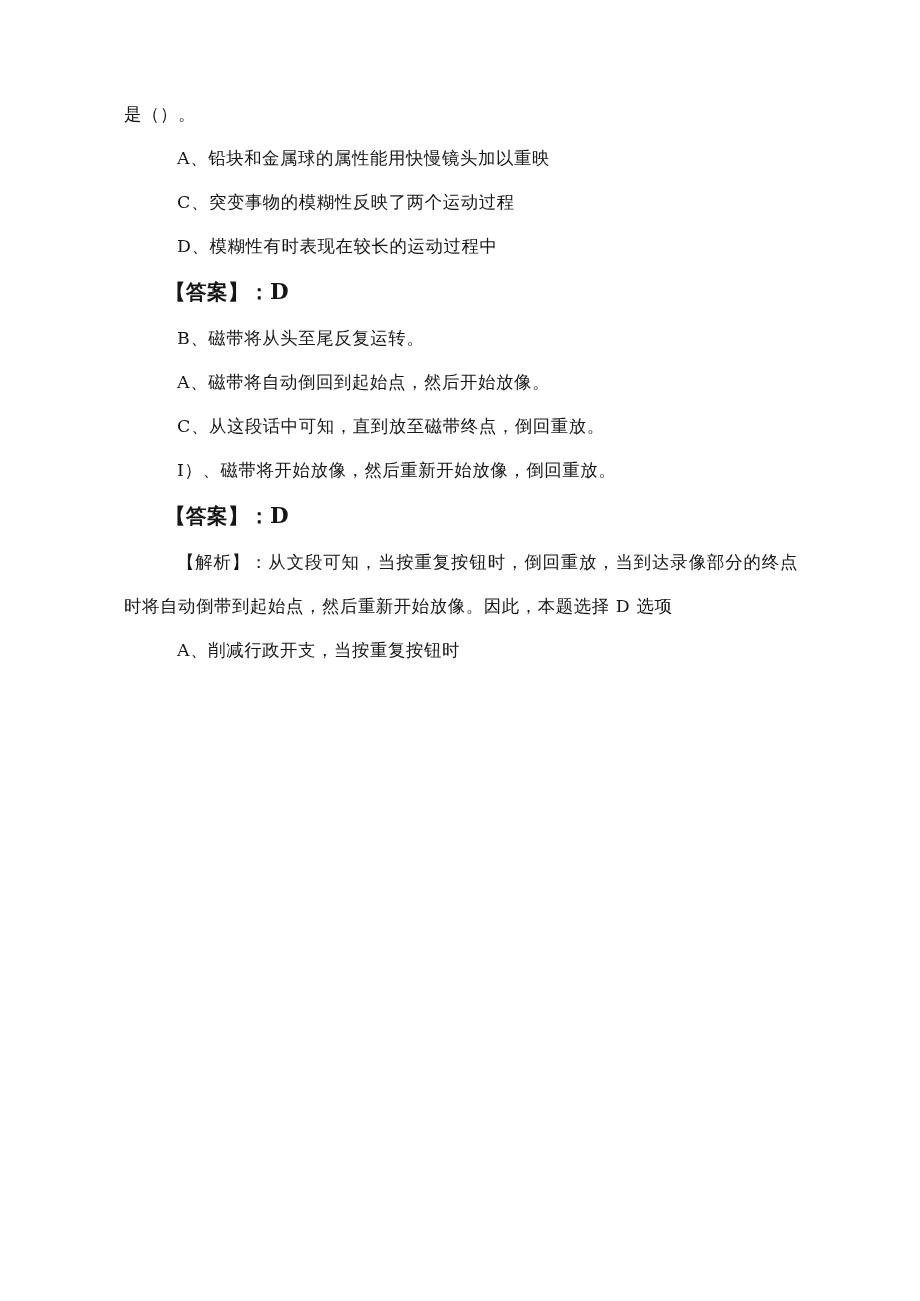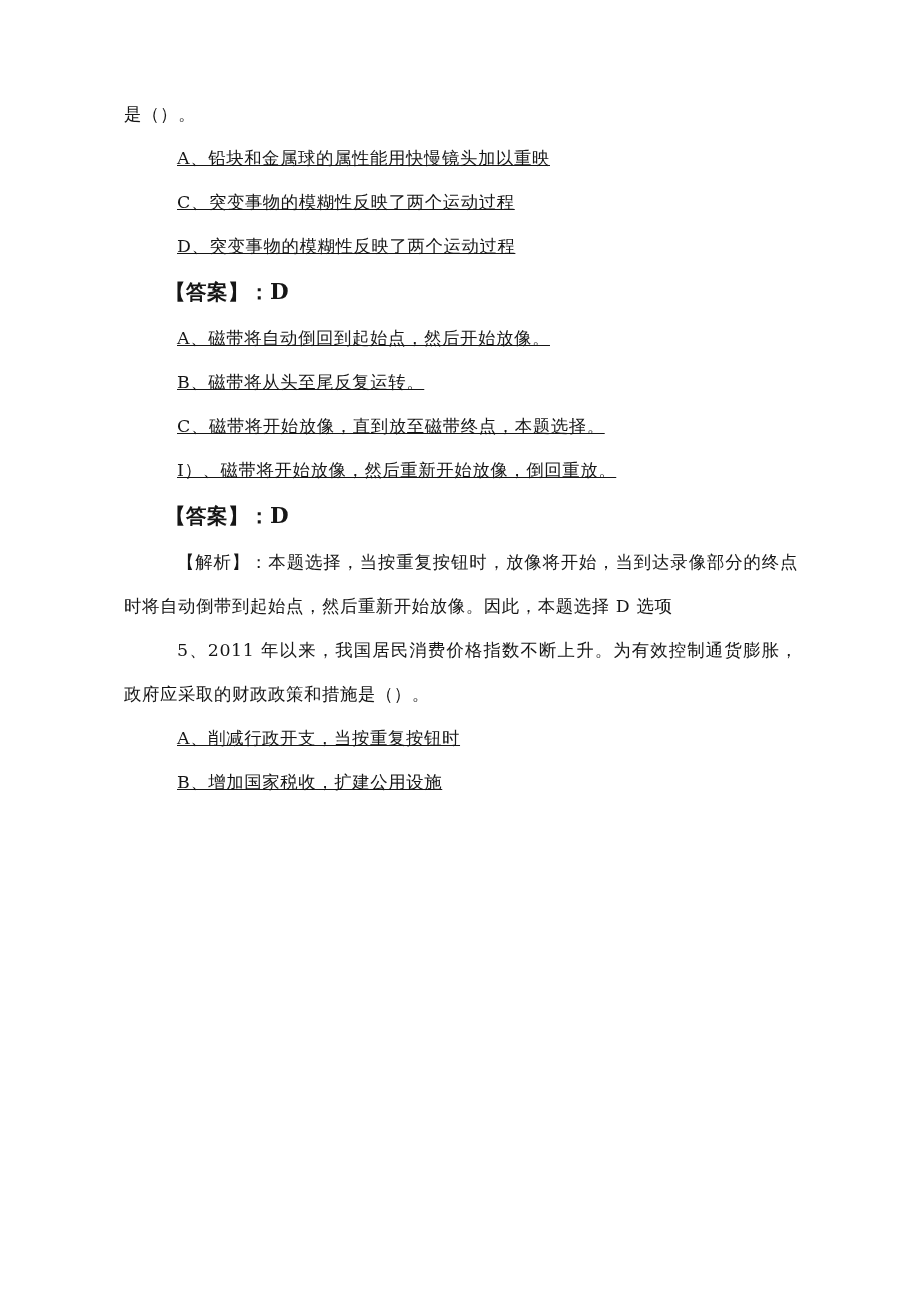--- a/index.html
+++ b/index.html
@@ -45,21 +45,20 @@
   
   .p.flush {
     text-indent: 0;
   }
 
   
   .p.option {
     padding-left: 53px;
     text-indent: 0;
     white-space: nowrap;
-    text-decoration: underline;
   }
 
   
   .p.stem {
     text-indent: 53px;
   }
 
   
   .p.analysis {
     text-indent: 53px;
@@ -92,38 +91,36 @@
 <div class="page">
   <div class="content">
 
     <p class="p flush">是（）。</p>
 
     <p class="p option">A、铅块和金属球的属性能用快慢镜头加以重映</p>
 
 
     <p class="p option">C、突变事物的模糊性反映了两个运动过程</p>
 
-    <p class="p option">D、突变事物的模糊性反映了两个运动过程</p>
+    <p class="p option">D、模糊性有时表现在较长的运动过程中</p>
 
     <p class="p answer"><span>【答案】：</span><span class="ans-letter lat">D</span></p>
 
 
 
+    <p class="p option">B、磁带将从头至尾反复运转。</p>
+
     <p class="p option">A、磁带将自动倒回到起始点，然后开始放像。</p>
 
-    <p class="p option">B、磁带将从头至尾反复运转。</p>
-
-    <p class="p option">C、磁带将开始放像，直到放至磁带终点，本题选择。</p>
+    <p class="p option">C、从这段话中可知，直到放至磁带终点，倒回重放。</p>
 
     <p class="p option">Ⅰ）、磁带将开始放像，然后重新开始放像，倒回重放。</p>
 
     <p class="p answer"><span>【答案】：</span><span class="ans-letter lat">D</span></p>
 
-    <p class="p analysis">【解析】：本题选择，当按重复按钮时，放像将开始，当到达录像部分的终点时将自动倒带到起始点，然后重新开始放像。因此，本题选择 D 选项</p>
+    <p class="p analysis">【解析】：从文段可知，当按重复按钮时，倒回重放，当到达录像部分的终点时将自动倒带到起始点，然后重新开始放像。因此，本题选择 D 选项</p>
 
-    <p class="p stem">5、2011 年以来，我国居民消费价格指数不断上升。为有效控制通货膨胀，政府应采取的财政政策和措施是（）。</p>
 
     <p class="p option">A、削减行政开支，当按重复按钮时</p>
 
-    <p class="p option">B、增加国家税收，扩建公用设施</p>
 
   </div>
 </div>
 
 </body></html>

